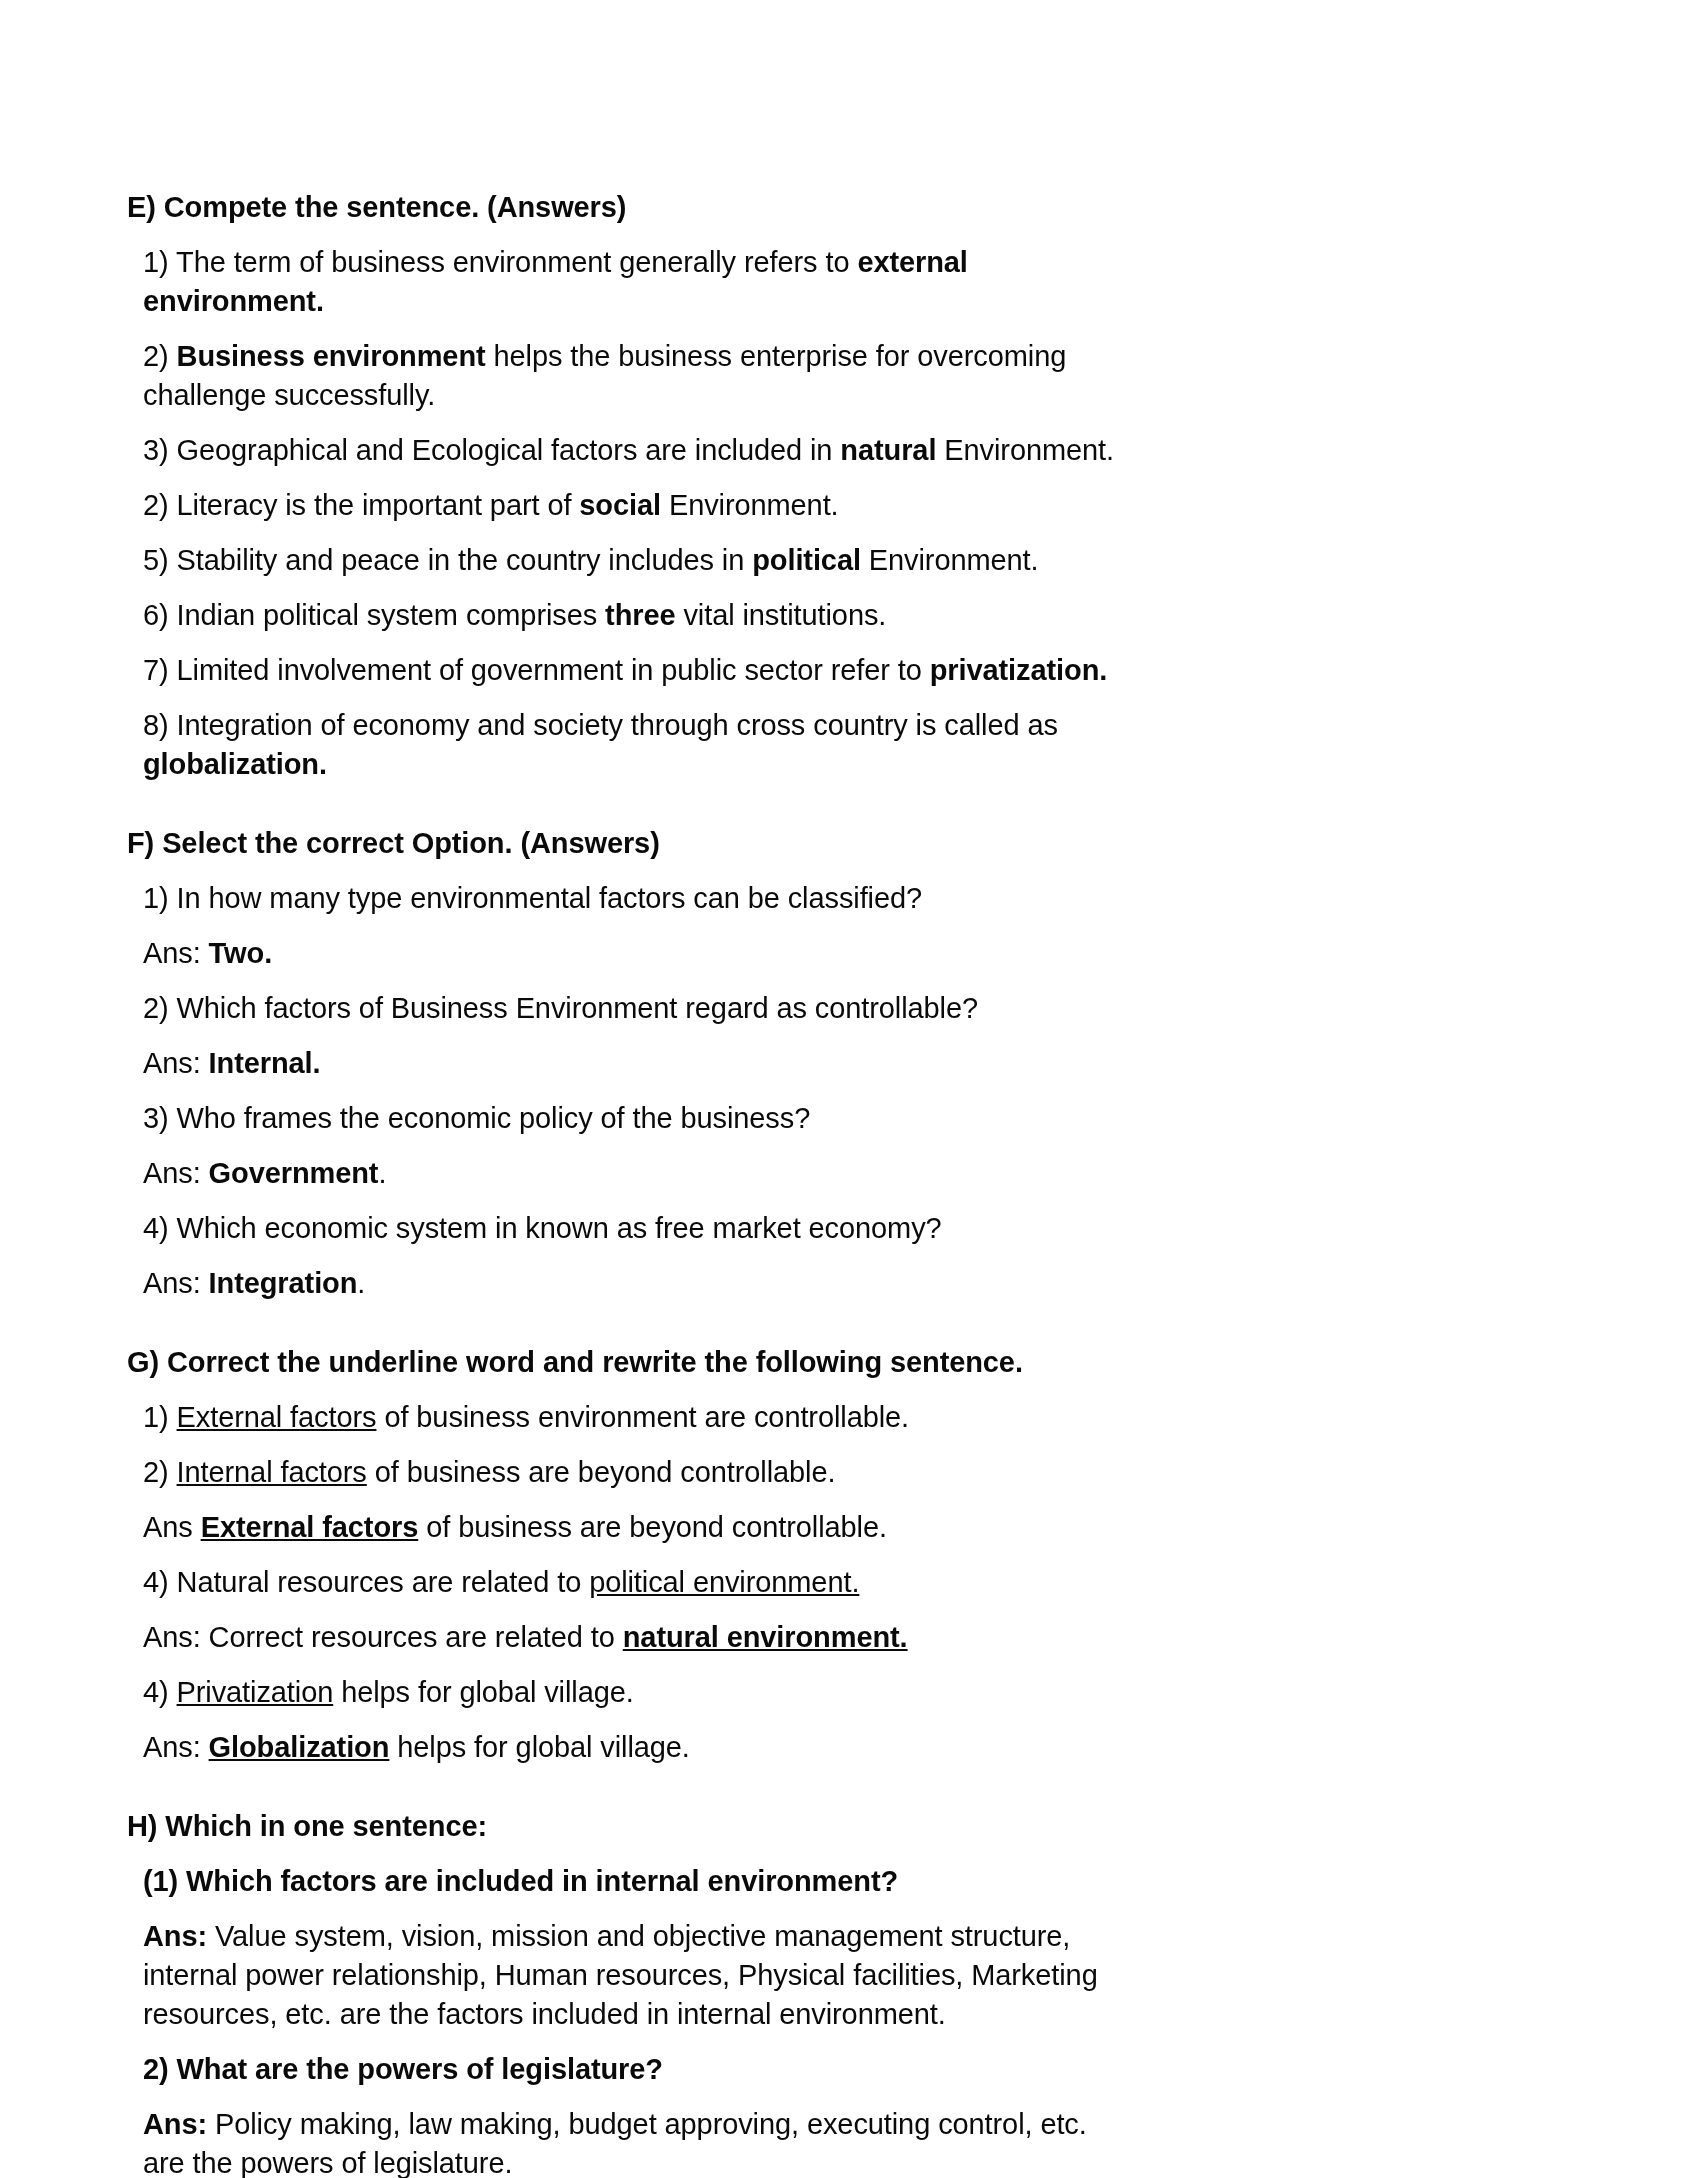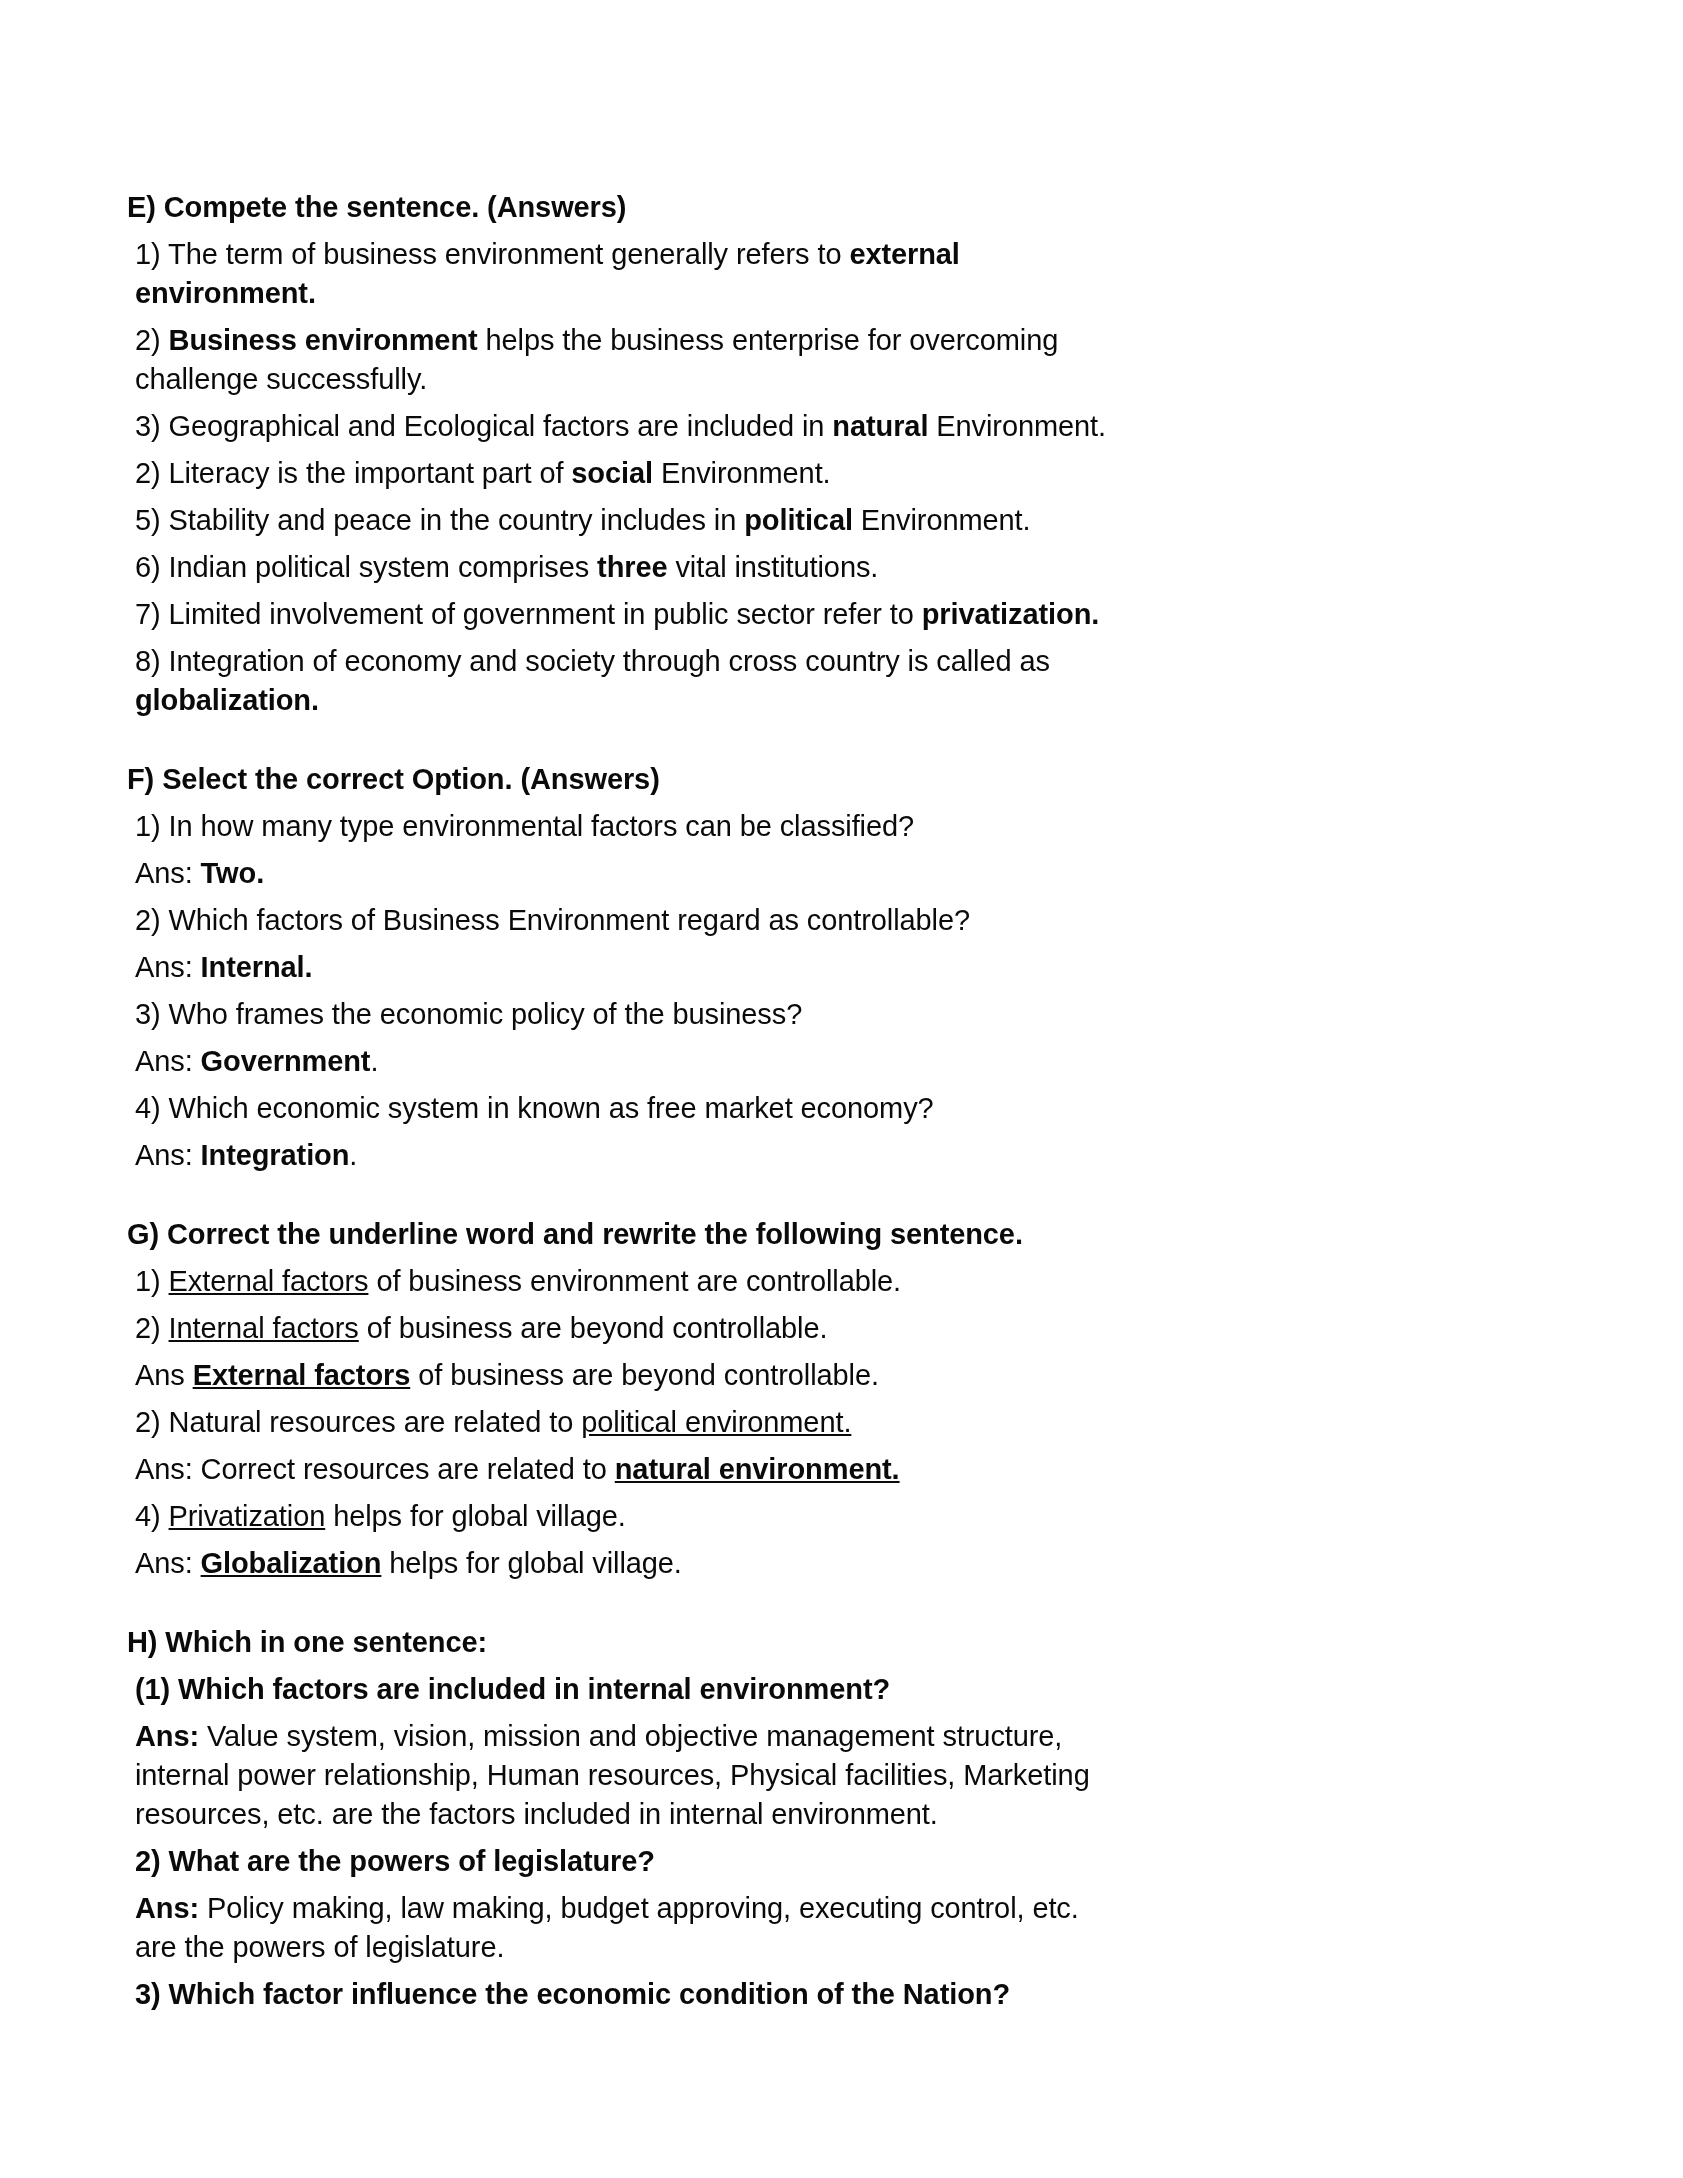--- a/index.html
+++ b/index.html
@@ -34,21 +34,21 @@
   }
   .section:last-child {
     margin-bottom: 0;
   }
   .section-heading {
     font-weight: bold;
     margin: 0 0 1px 0;
     letter-spacing: -0.1px;
   }
   .line {
-    margin: 8px;
+    margin: 16px;
     padding: 0;
   }
   b, .b {
     font-weight: bold;
   }
   .u {
     text-decoration: underline;
     text-underline-offset: 2px;
   }
   .bu {
@@ -82,21 +82,21 @@
         <div class="line"><span>3) Who frames the economic policy of the business?</span></div>
         <div class="line"><span>Ans: </span><span class="b">Government</span><span>.</span></div>
         <div class="line"><span>4) Which economic system in known as free market economy?</span></div>
         <div class="line"><span>Ans: </span><span class="b">Integration</span><span>.</span></div>
       </div>
       <div class="section">
         <div class="section-heading">G) Correct the underline word and rewrite the following sentence.</div>
         <div class="line"><span>1) </span><span class="u">External factors</span><span> of business environment are controllable.</span></div>
         <div class="line"><span>2) </span><span class="u">Internal factors</span><span> of business are beyond controllable.</span></div>
         <div class="line"><span>Ans </span><span class="bu">External factors</span><span> of business are beyond controllable.</span></div>
-        <div class="line"><span>2) Natural resources are related to </span><span class="u">political environment.</span></div>
+        <div class="line"><span>4) Natural resources are related to </span><span class="u">political environment.</span></div>
         <div class="line"><span>Ans: Correct resources are related to </span><span class="bu">natural environment.</span></div>
         <div class="line"><span>4) </span><span class="u">Privatization</span><span> helps for global village.</span></div>
         <div class="line"><span>Ans: </span><span class="bu">Globalization</span><span> helps for global village.</span></div>
       </div>
       <div class="section">
         <div class="section-heading">H) Which in one sentence:</div>
         <div class="line"><span class="b">(1) Which factors are included in internal environment?</span></div>
         <div class="line"><span class="b">Ans:</span><span> Value system, vision, mission and objective management structure, internal power relationship, Human resources, Physical facilities, Marketing resources, etc. are the factors included in internal environment.</span></div>
         <div class="line"><span class="b">2) What are the powers of legislature?</span></div>
         <div class="line"><span class="b">Ans:</span><span> Policy making, law making, budget approving, executing control, etc. are the powers of legislature.</span></div>

